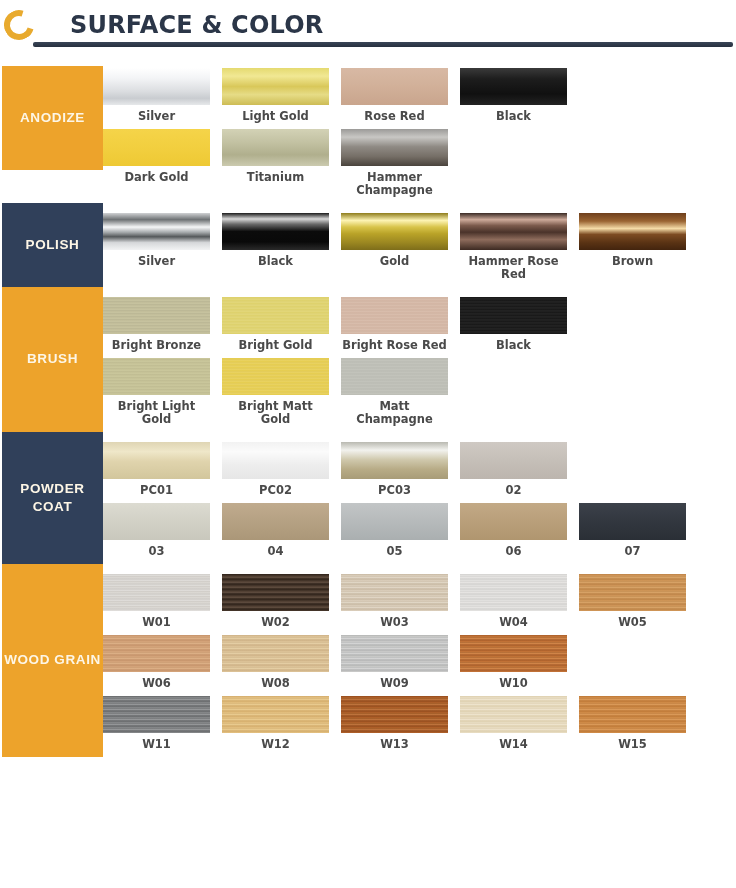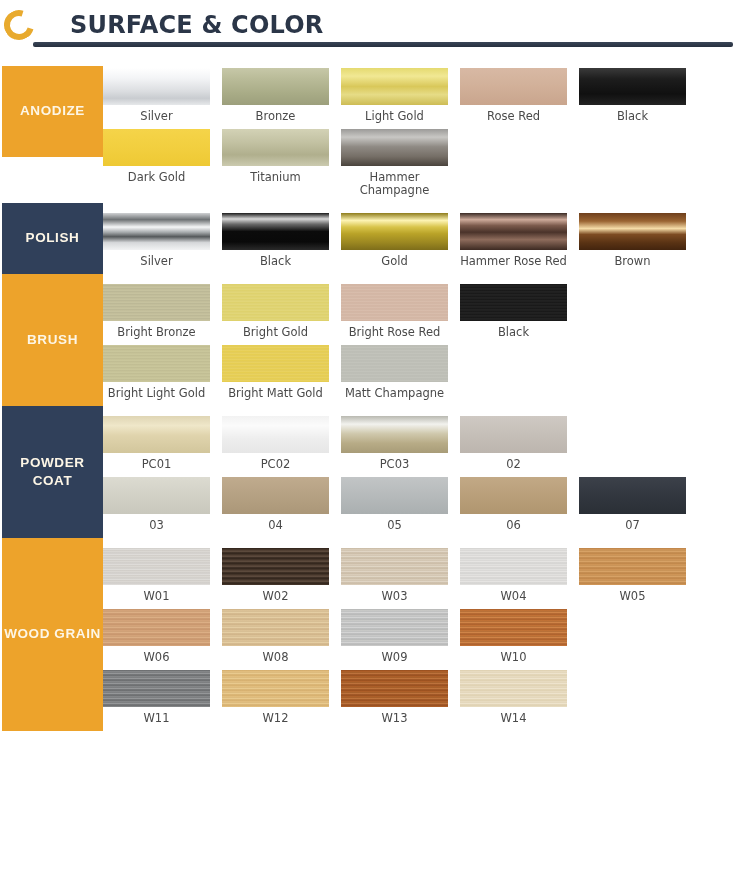--- a/index.html
+++ b/index.html
@@ -46,33 +46,33 @@
     display:flex;align-items:center;justify-content:center;
     color:#fdf6e6;font-weight:bold;font-size:13.5px;
     letter-spacing:.6px;line-height:1.35;text-align:center;
     box-sizing:border-box;
   }
   .sec-label.orange{background:#eda32b;}
   .sec-label.navy{background:#30405a;}
   .sec-body{flex:1 1 auto;padding-top:10px;}
 
   .row{display:flex;}
-  .cell{width:119px;box-sizing:border-box;padding-right:12px;}
+  .cell{width:119px;box-sizing:border-box;padding-right:12px;font-weight:bold;}
   .cell.empty .sw,.cell.empty .cap{visibility:hidden;}
   .sw{
     width:107px;height:37px;display:block;
     background-repeat:no-repeat;background-size:100% 100%;
   }
   .cap{
     display:block;width:107px;text-align:center;
     font-size:11.5px;color:#4a4a4a;line-height:13px;
     padding-top:5px;padding-bottom:6px;
     font-family:"DejaVu Sans","Liberation Sans",sans-serif;
   }
-  .sec-anodize .sec-label{height:91px;align-self:flex-start;margin-top:8px;}
+  .sec-anodize .sec-label{height:104px;align-self:flex-start;margin-top:8px;}
 </style>
 </head>
 <body>
 
 <div class="page">
 
   <div class="header">
     <span class="hdr-icon">
         <span class="ring"></span>
       </span>
@@ -83,24 +83,20 @@
   <div id="sections-root">
       <div class="section sec-anodize">
         <div class="sec-label orange">ANODIZE</div>
         <div class="sec-body">
           <div class="row">
             <div class="cell">
               <span class="sw" style="background-image: linear-gradient(rgb(255, 255, 255) 0%, rgb(243, 244, 246) 28%, rgb(220, 222, 225) 62%, rgb(201, 204, 208) 82%, rgb(230, 232, 234) 100%);"></span>
               <span class="cap">Silver</span>
             </div>
             <div class="cell">
-              <span class="sw" style="background-image: linear-gradient(rgb(199, 200, 168) 0%, rgb(185, 187, 152) 30%, rgb(168, 171, 134) 70%, rgb(156, 159, 124) 100%);"></span>
-              <span class="cap">Bronze</span>
-            </div>
-            <div class="cell">
               <span class="sw" style="background-image: linear-gradient(rgb(229, 218, 112) 0%, rgb(241, 232, 148) 22%, rgb(217, 200, 90) 50%, rgb(230, 220, 134) 72%, rgb(205, 188, 85) 100%);"></span>
               <span class="cap">Light Gold</span>
             </div>
             <div class="cell">
               <span class="sw" style="background-image: linear-gradient(rgb(216, 185, 164) 0%, rgb(210, 177, 154) 45%, rgb(201, 165, 141) 100%);"></span>
               <span class="cap">Rose Red</span>
             </div>
             <div class="cell">
               <span class="sw" style="background-image: linear-gradient(rgb(58, 58, 58) 0%, rgb(29, 29, 29) 30%, rgb(16, 16, 16) 70%, rgb(35, 35, 35) 100%);"></span>
               <span class="cap">Black</span>
@@ -296,18 +292,22 @@
               <span class="cap">W12</span>
             </div>
             <div class="cell">
               <span class="sw" style="background-image: repeating-linear-gradient(0deg, rgb(181, 100, 44) 0px, rgb(148, 76, 29) 2px, rgb(203, 127, 70) 4px, rgb(130, 65, 15) 5px);"></span>
               <span class="cap">W13</span>
             </div>
             <div class="cell">
               <span class="sw" style="background-image: repeating-linear-gradient(0deg, rgb(234, 223, 198) 0px, rgb(221, 207, 174) 2px, rgb(243, 234, 214) 4px, rgb(213, 197, 162) 5px);"></span>
               <span class="cap">W14</span>
             </div>
+            <div class="cell">
+              <span class="sw" style="background-image: repeating-linear-gradient(0deg, rgb(212, 144, 76) 0px, rgb(189, 120, 54) 2px, rgb(227, 164, 99) 4px, rgb(176, 108, 44) 5px);"></span>
+              <span class="cap">W15</span>
+            </div>
           </div>
         </div>
       </div>
     </div>
 
 </div>
 
 </body></html>

